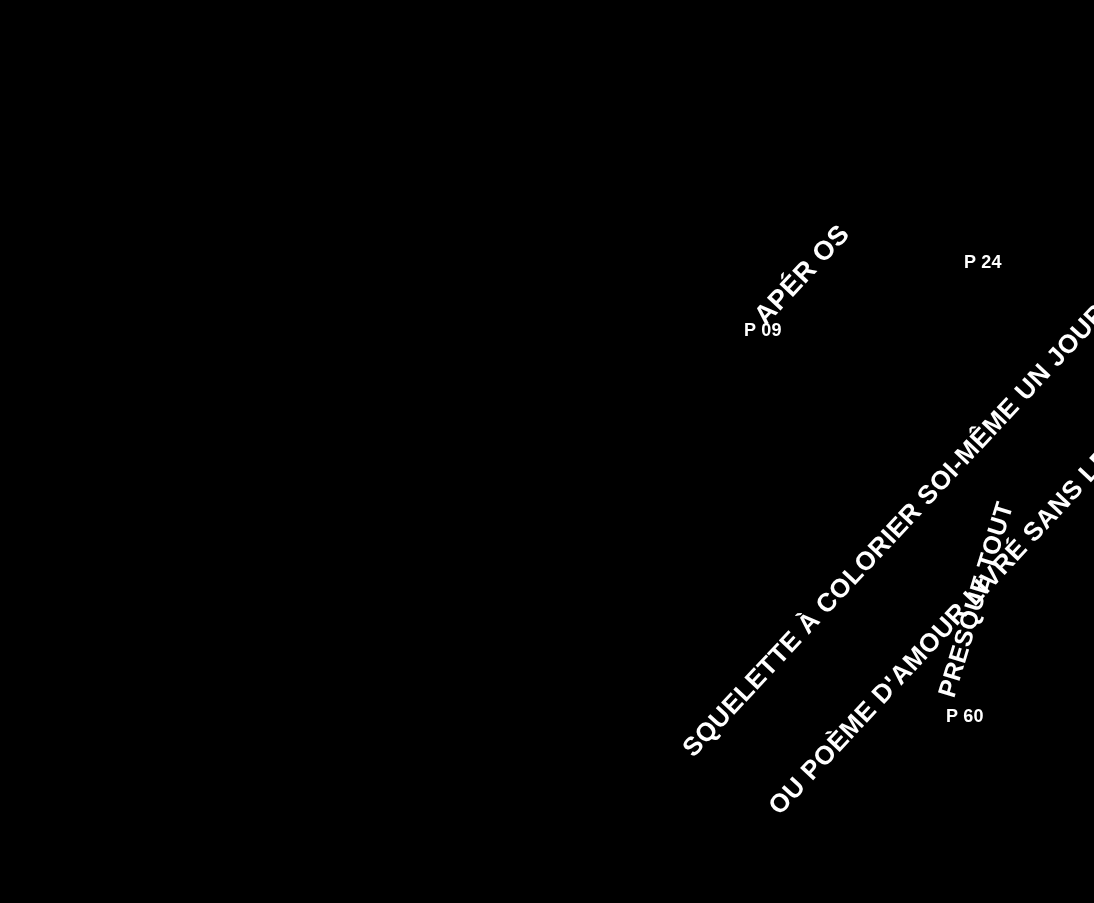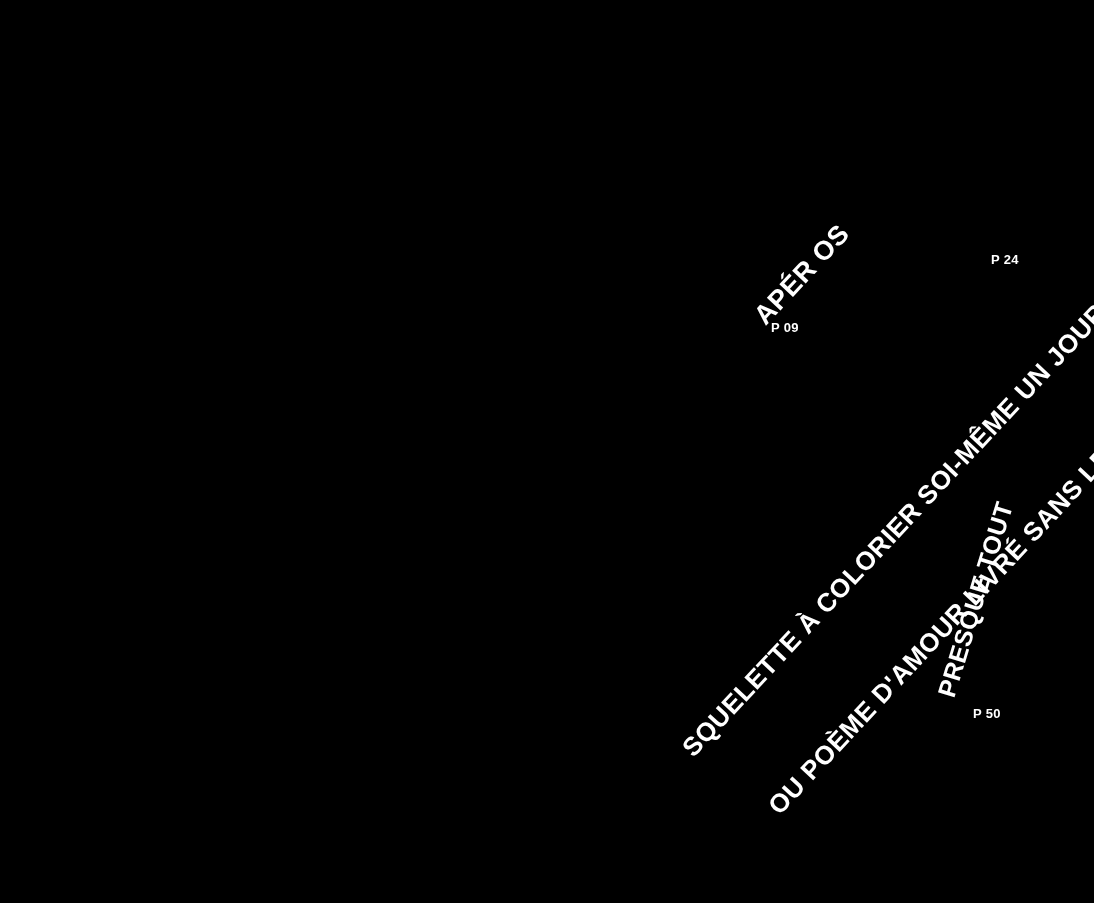--- a/index.html
+++ b/index.html
@@ -20,24 +20,23 @@
     color: #ffffff;
     font-weight: bold;
     white-space: nowrap;
     transform-origin: 0 0;
     letter-spacing: 0.5px;
   }
   .page-num {
     position: absolute;
     color: #ffffff;
     font-weight: bold;
-    font-size: 13px;
+    font-size: 18px;
     white-space: nowrap;
     letter-spacing: 0.3px;
-    margin-left: 27px;
   }
   
   .t-aperos   { left: 748px;  top: 310px; font-size: 27px; transform: rotate(-47deg); }
   .t-squelette{ left: 676px;  top: 742px; font-size: 26px; transform: rotate(-47deg); }
   .t-poeme    { left: 762px;  top: 800px; font-size: 26px; transform: rotate(-47deg); }
   .t-presque  { left: 932px;  top: 692px; font-size: 25px; transform: rotate(-73deg); }
 
   .n-p09 { left: 744px; top: 320px; }
   .n-p24 { left: 964px; top: 252px; }
   .n-p60 { left: 946px; top: 706px; }
@@ -52,15 +51,15 @@
   <div class="rot-text t-squelette">SQUELETTE À COLORIER SOI-MÊME UN JOUR DE PLUIE</div>
 
   <div class="rot-text t-poeme">OU POÈME D'AMOUR LIVRÉ SANS LES PILES</div>
 
   <div class="rot-text t-presque">PRESQUE TOUT</div>
 
   <div class="page-num n-p09">P 09</div>
 
   <div class="page-num n-p24">P 24</div>
 
-  <div class="page-num n-p60">P 50</div>
+  <div class="page-num n-p60">P 60</div>
 
 </div>
 
 </body></html>

